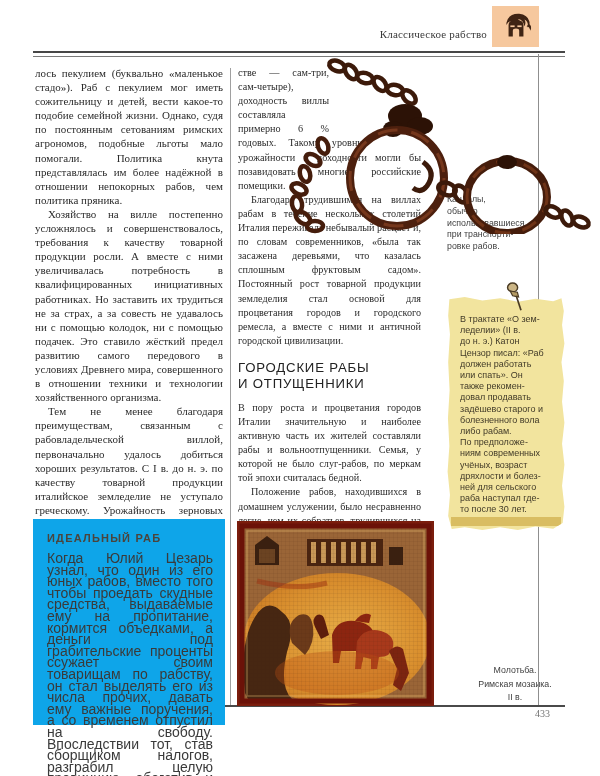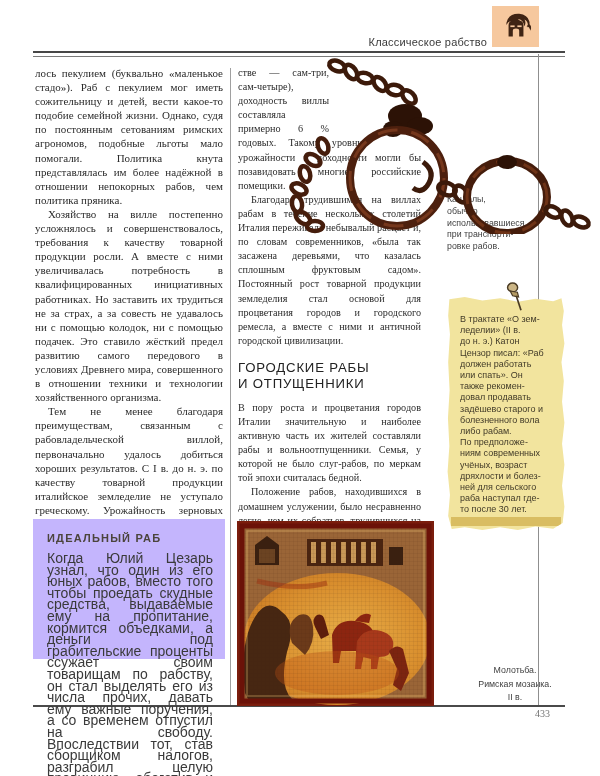--- a/index.html
+++ b/index.html
@@ -1,40 +1,40 @@
 <!DOCTYPE html>
 <html lang="ru"><head>
 <meta charset="utf-8">
 <style>
   html,body{margin:0;padding:0;background:#ffffff;}
   .page{position:relative;width:600px;height:776px;background:#ffffff;overflow:hidden;
         font-family:"Liberation Serif",serif;color:#2b2b2b;}
   
-  .hdr-title{position:absolute;left:233px;top:36px;width:254px;text-align:right;
-             font-family:Liberation Sans, sans-serif;font-size:11px;color:#3a3a3a;letter-spacing:.2px;}
+  .hdr-title{position:absolute;left:233px;top:28px;width:254px;text-align:right;
+             font-family:Liberation Serif, serif;font-size:11px;color:#3a3a3a;letter-spacing:.2px;}
   .helmet-box{position:absolute;left:492px;top:6px;width:47px;height:41px;background:#f6c89e;
               display:flex;align-items:center;justify-content:center;}
   .rule-top{position:absolute;left:33px;top:51px;width:532px;height:3px;
             border-top:2px solid #474747;border-bottom:1px solid #7a7a7a;}
   .rule-bottom{position:absolute;left:33px;top:705px;width:532px;height:2px;background:#4a4a4a;}
   .vline-right{position:absolute;left:538px;top:54px;width:1px;height:651px;background:#8f8f8f;z-index:1;}
   .vline-col{position:absolute;left:230px;top:68px;width:1px;height:637px;background:#a0a0a0;}
   .pageno{position:absolute;left:490px;top:708px;width:60px;text-align:right;
           font-size:10px;color:#737373;}
   
   .bodycol p{margin:0;text-align:justify;hyphens:auto;}
   .bodycol .indent{text-indent:13px;}
   .col-left{position:absolute;left:35px;top:66px;width:188px;font-size:11px;line-height:14.1px;}
   .col-mid{position:absolute;left:238px;top:66px;width:183px;font-size:10.2px;line-height:14.1px;}
   .sp1{float:right;width:92px;height:59px;}
   .sp2{float:right;clear:right;width:56px;height:15px;}
   .sec-head{margin:12px 0 8px 0;font-family:"Liberation Sans",sans-serif;font-weight:400;
             font-size:13.2px;line-height:16.5px;letter-spacing:.8px;color:#222;}
   
-  .ideal-box{position:absolute;left:33px;top:519px;width:192px;height:140px;background:#c4b5fd;
+  .ideal-box{position:absolute;left:33px;top:519px;width:192px;height:206px;background:#0ea5e9;
              box-sizing:border-box;padding:13px 12px 0 14px;font-family:"Liberation Sans",sans-serif;}
   .ideal-box h3{margin:0;font-size:11px;font-weight:700;letter-spacing:1.2px;color:#4b443c;}
   .ideal-box p{margin:9px 0 0 0;font-size:14px;line-height:11.6px;color:#3a3a3a;text-align:justify;hyphens:auto;}
   
   .caption{position:absolute;font-family:"Liberation Sans",sans-serif;font-size:8.8px;
            line-height:11.8px;color:#3f3f3f;}
   .cap-chains{left:447px;top:194px;width:96px;}
   .cap-mosaic{left:465px;top:664px;width:100px;line-height:13.5px;text-align:center;}
   .note{position:absolute;left:447px;top:297px;width:118px;height:233px;background:#f2e49e;z-index:5;
         box-sizing:border-box;padding:17px 8px 0 13px;font-family:Liberation Sans, sans-serif;

